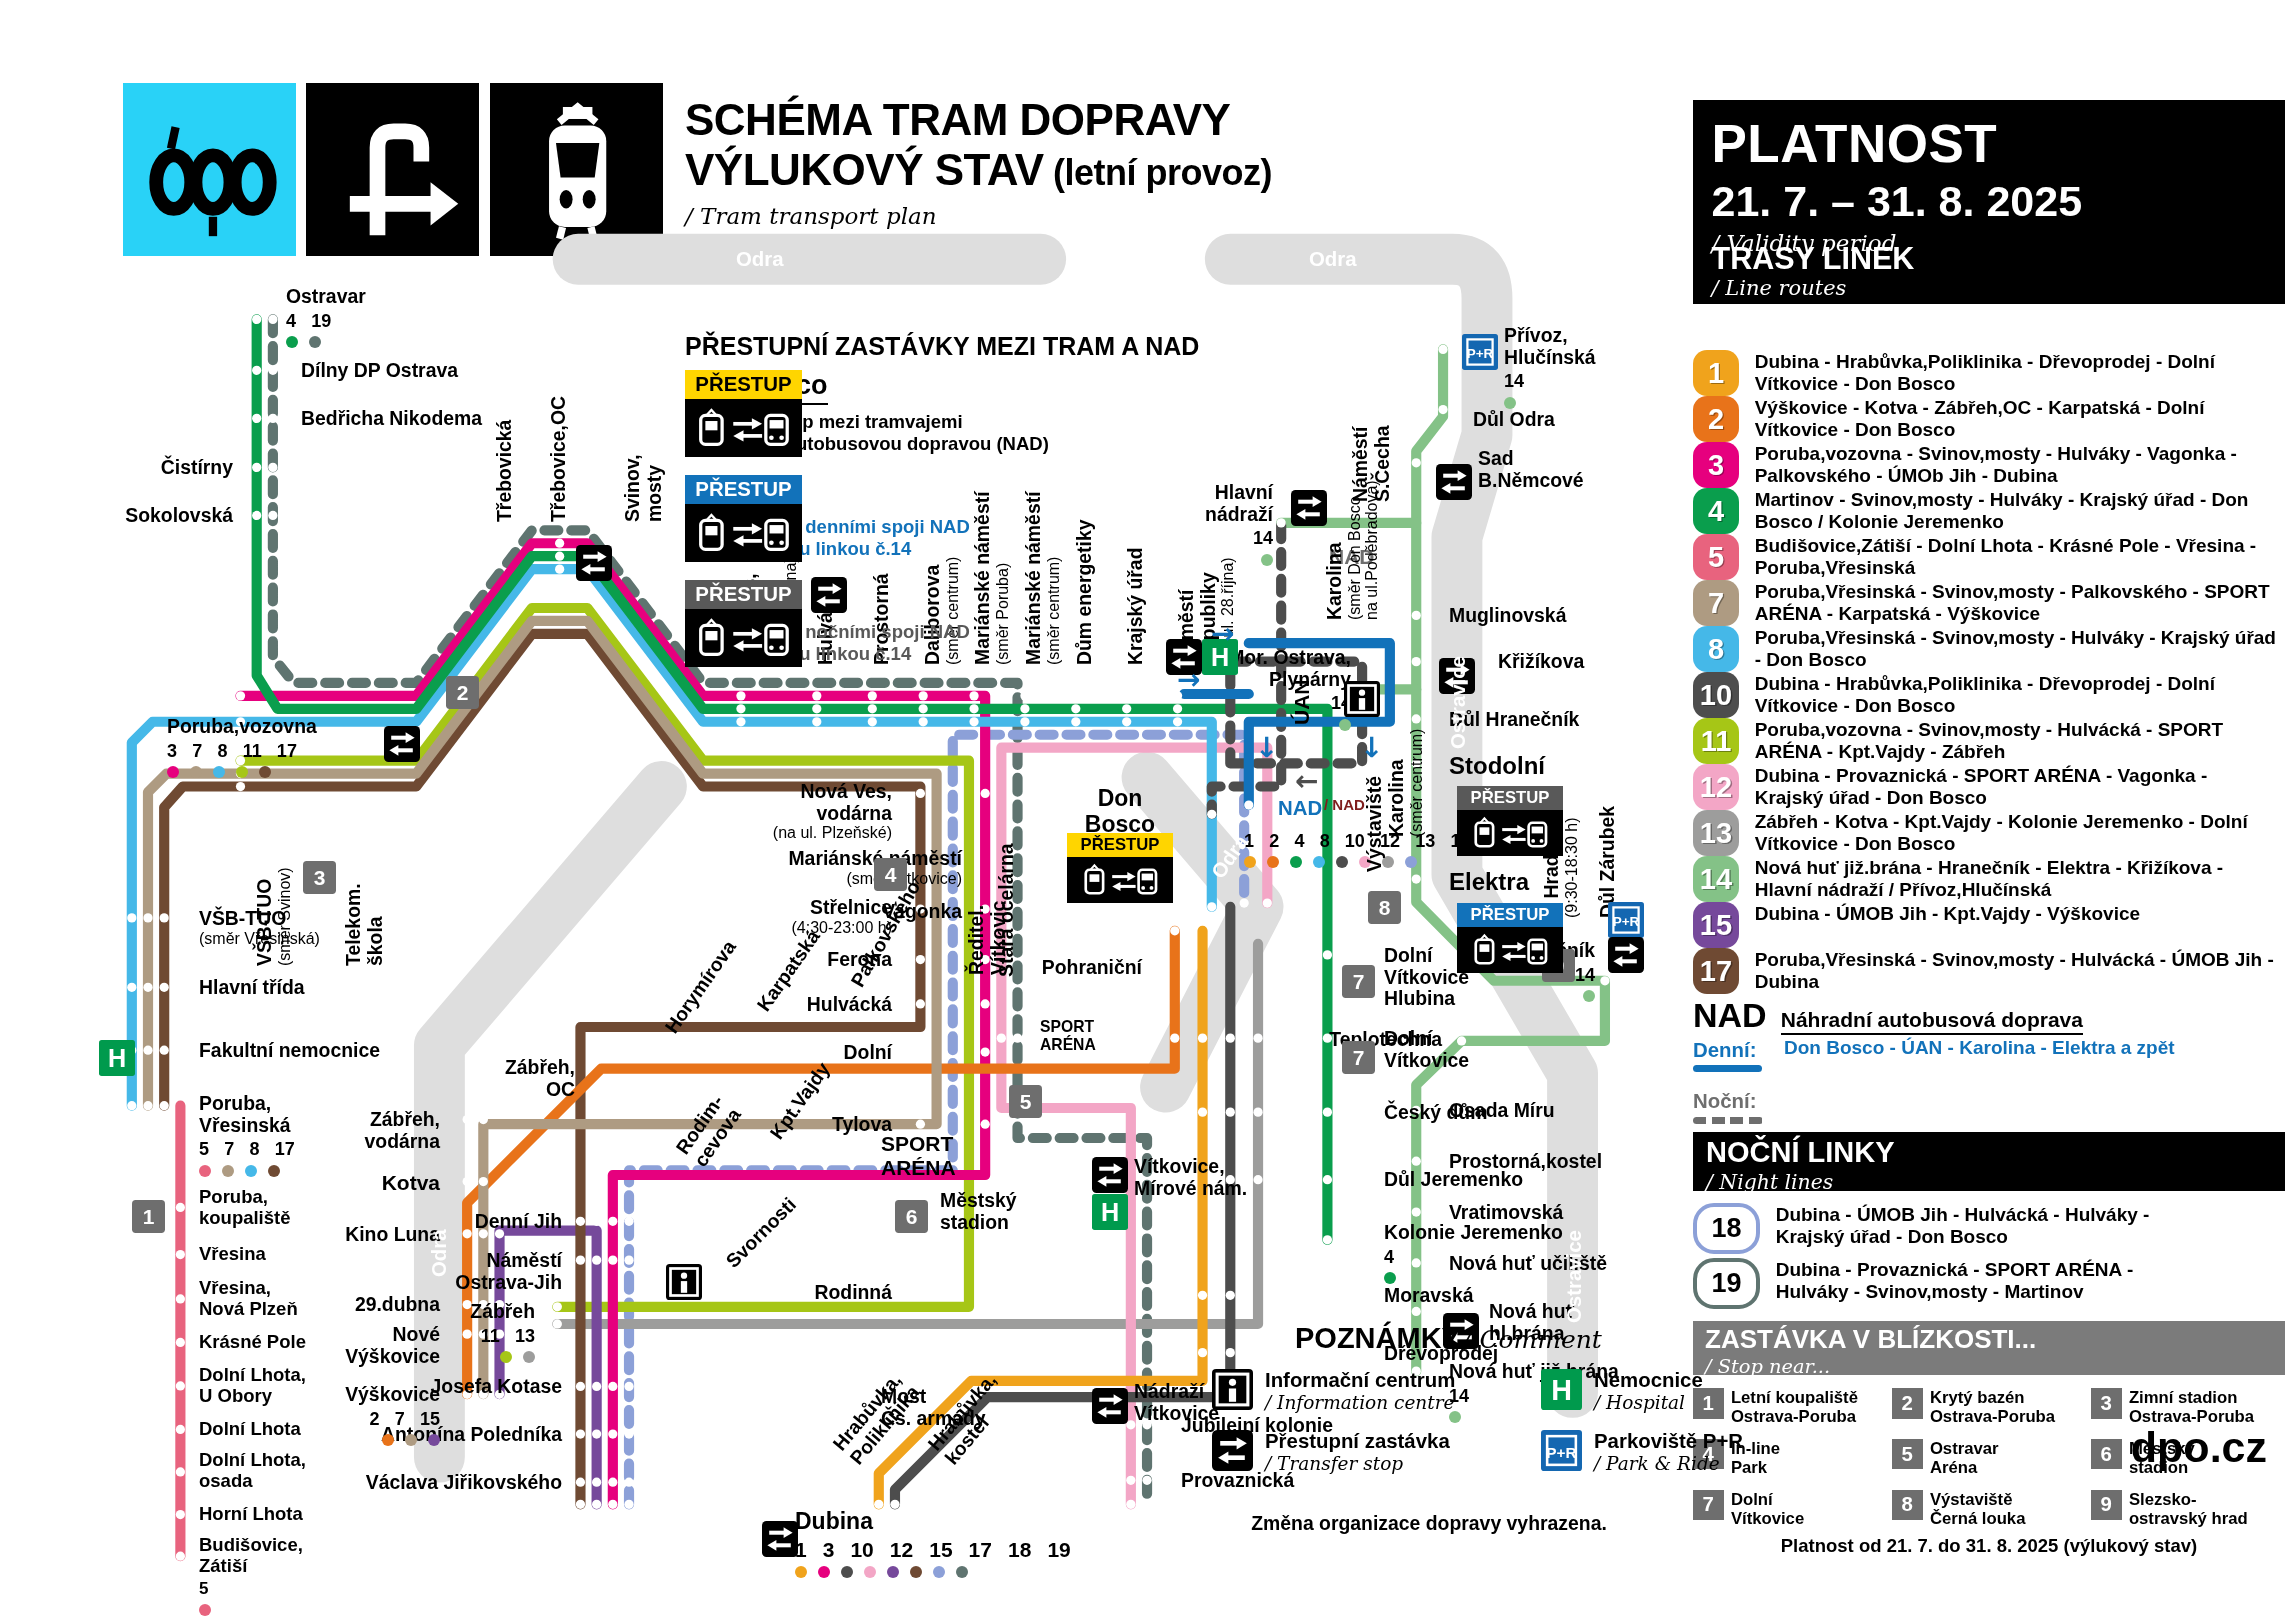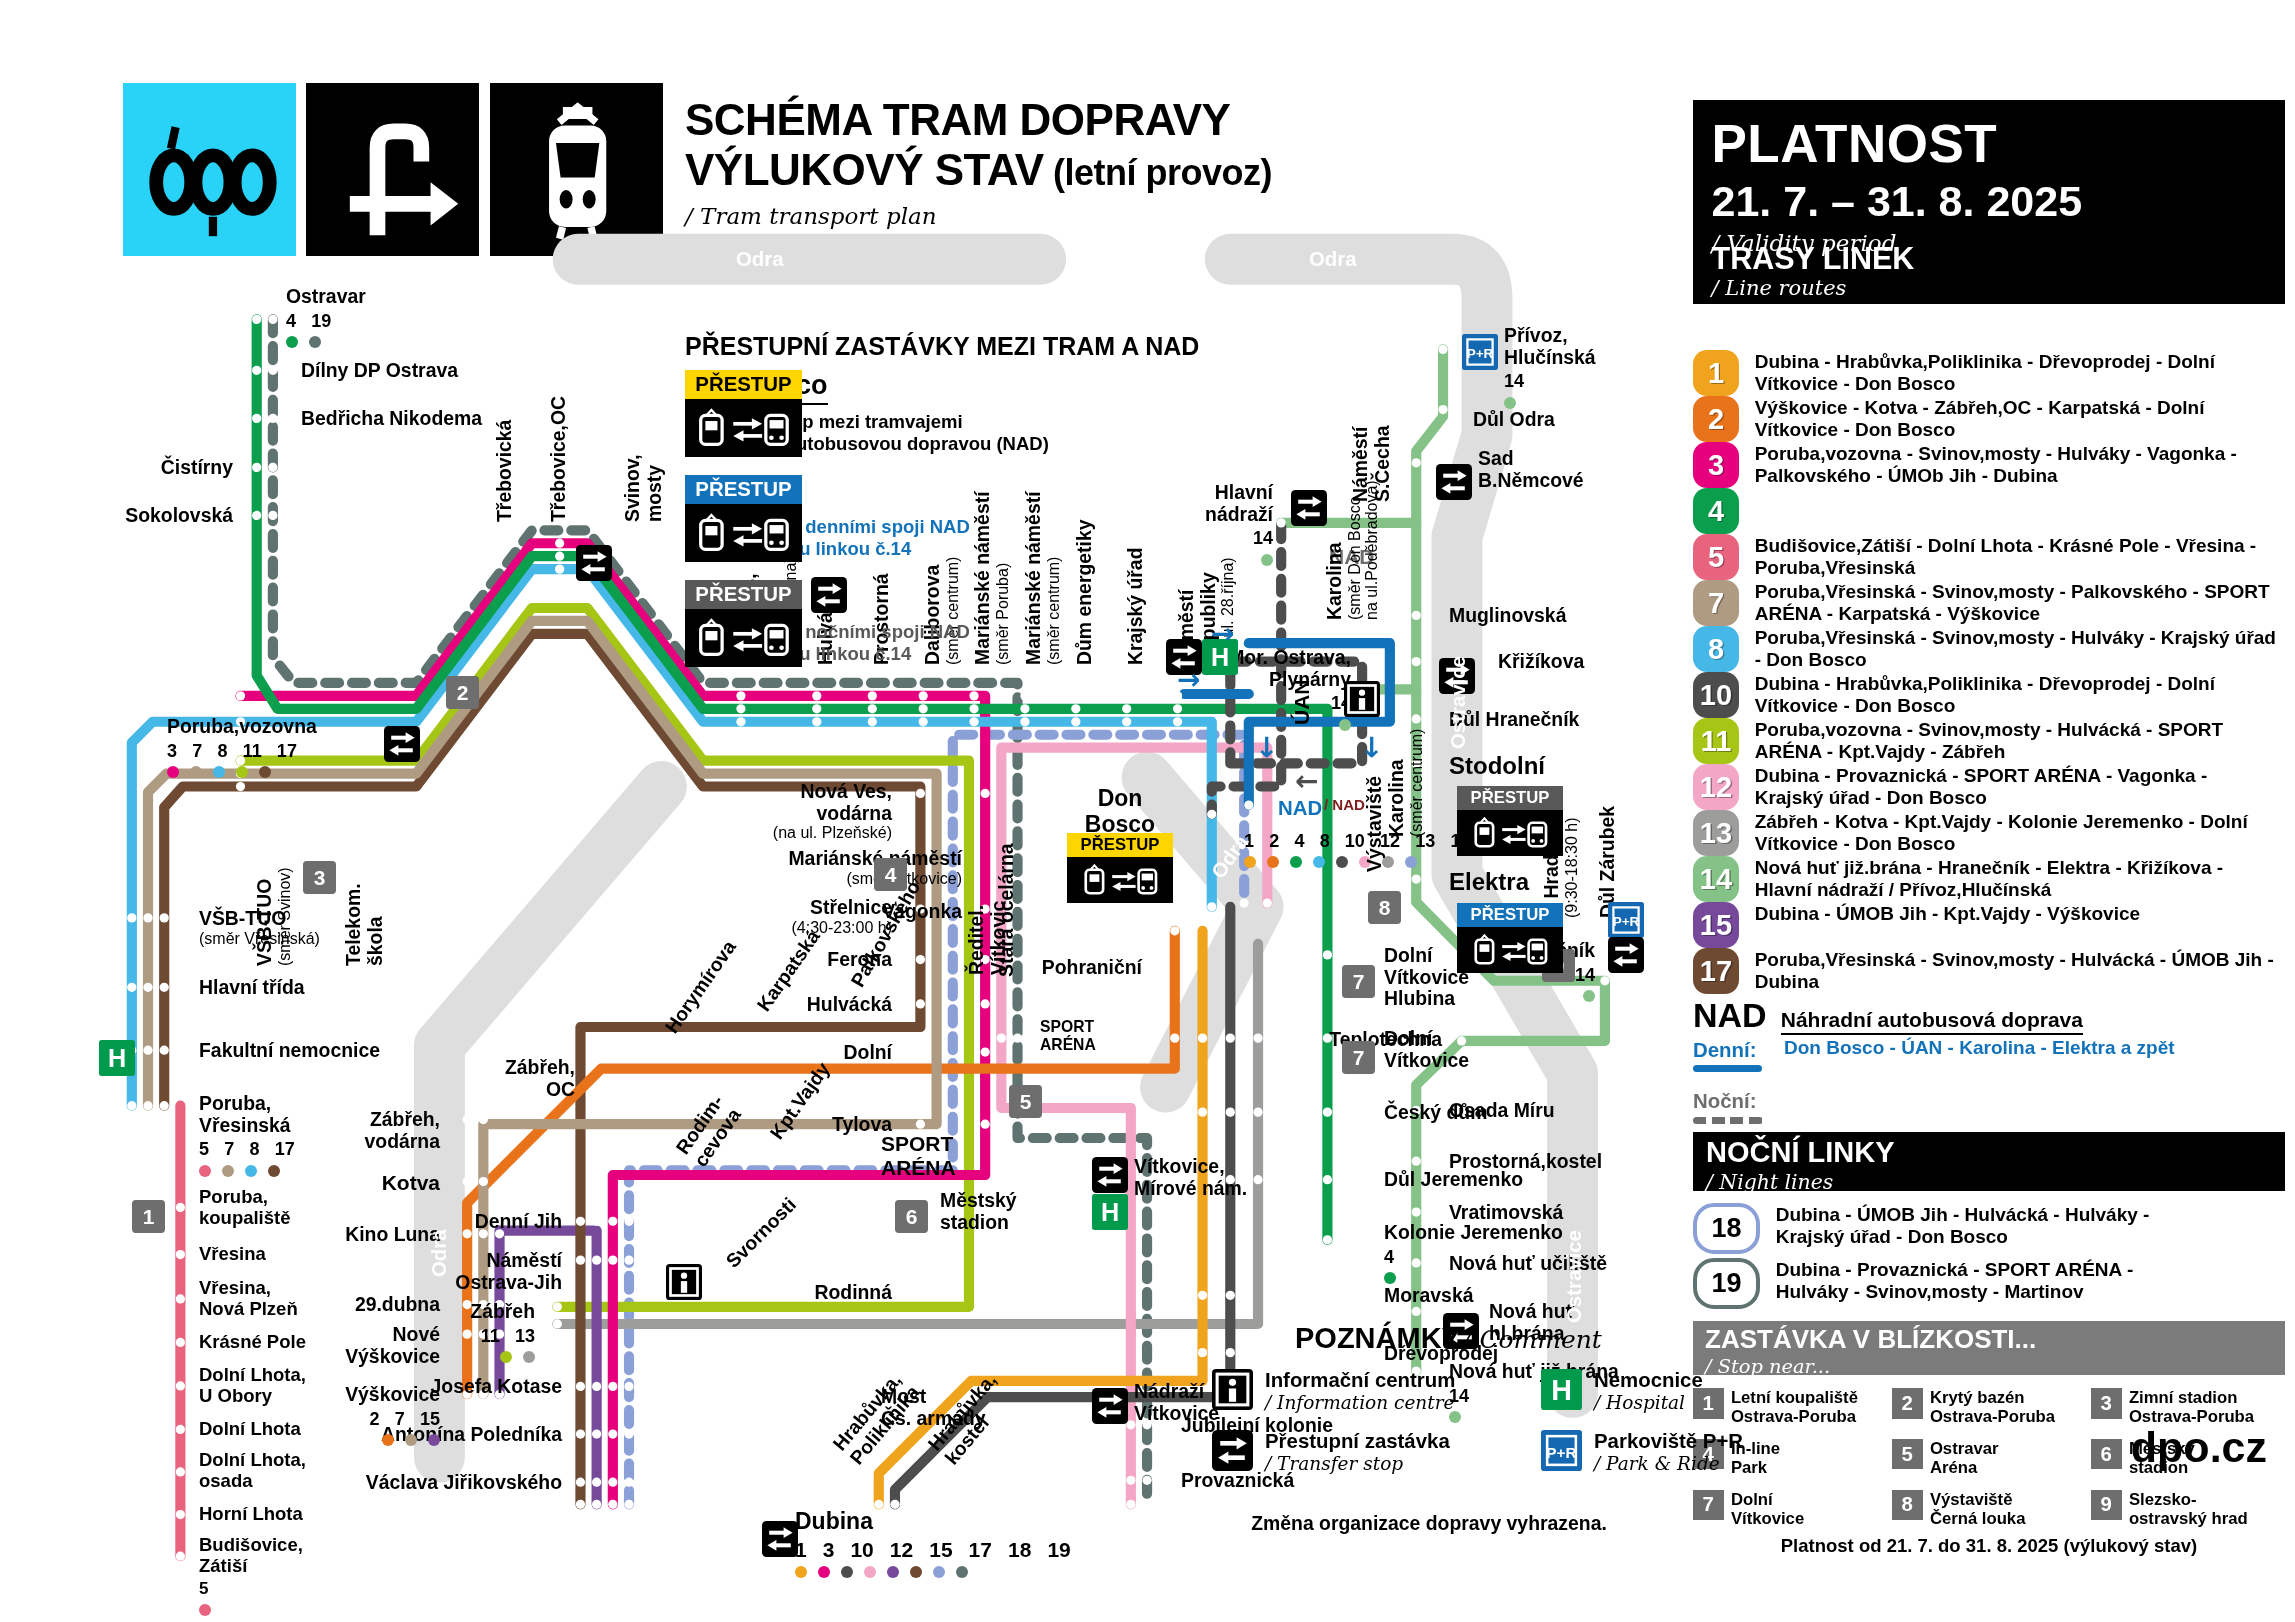--- a/index.html
+++ b/index.html
@@ -728,20 +728,21 @@
     <div class="routes-row">
       <div class="badge" style="background: rgb(232, 115, 26);">2</div>
       <div class="txt" style="width: 523px;">Výškovice - Kotva - Zábřeh,OC - Karpatská - Dolní Vítkovice - Don Bosco</div>
     </div>
     <div class="routes-row">
       <div class="badge" style="background: rgb(230, 0, 126);">3</div>
       <div class="txt" style="width: 523px;">Poruba,vozovna - Svinov,mosty - Hulváky - Vagonka - Palkovského - ÚMOb Jih - Dubina</div>
     </div>
     <div class="routes-row">
       <div class="badge" style="background: rgb(10, 158, 77);">4</div>
+      <div class="txt" style="width: 523px;">Martinov - Svinov,mosty - Hulváky - Krajský úřad - Don Bosco / Kolonie Jeremenko</div>
     </div>
     <div class="routes-row">
       <div class="badge" style="background: rgb(232, 99, 126);">5</div>
       <div class="txt" style="width: 523px;">Budišovice,Zátiší - Dolní Lhota - Krásné Pole - Vřesina - Poruba,Vřesinská</div>
     </div>
     <div class="routes-row">
       <div class="badge" style="background: rgb(174, 155, 130);">7</div>
       <div class="txt" style="width: 523px;">Poruba,Vřesinská - Svinov,mosty - Palkovského - SPORT ARÉNA - Karpatská - Výškovice</div>
     </div>
     <div class="routes-row">

